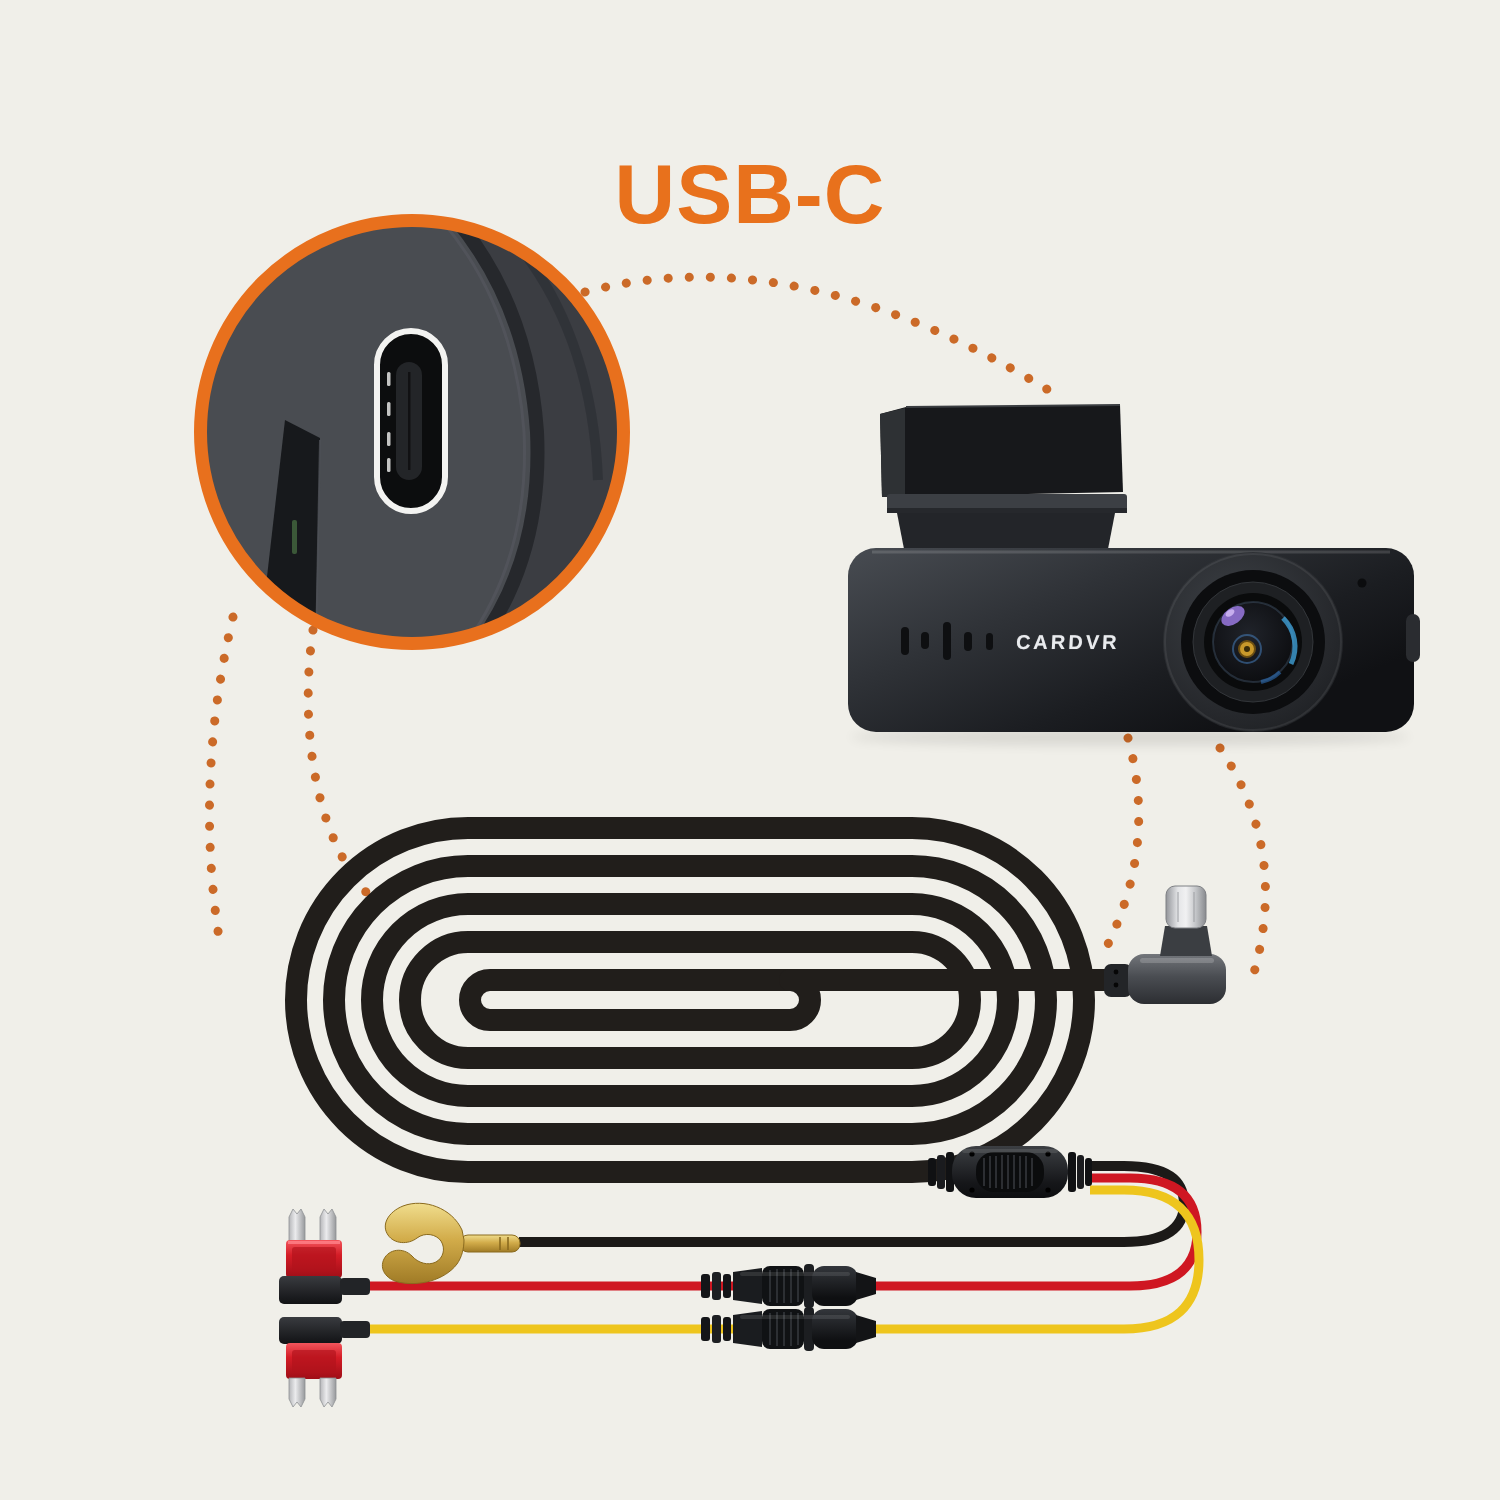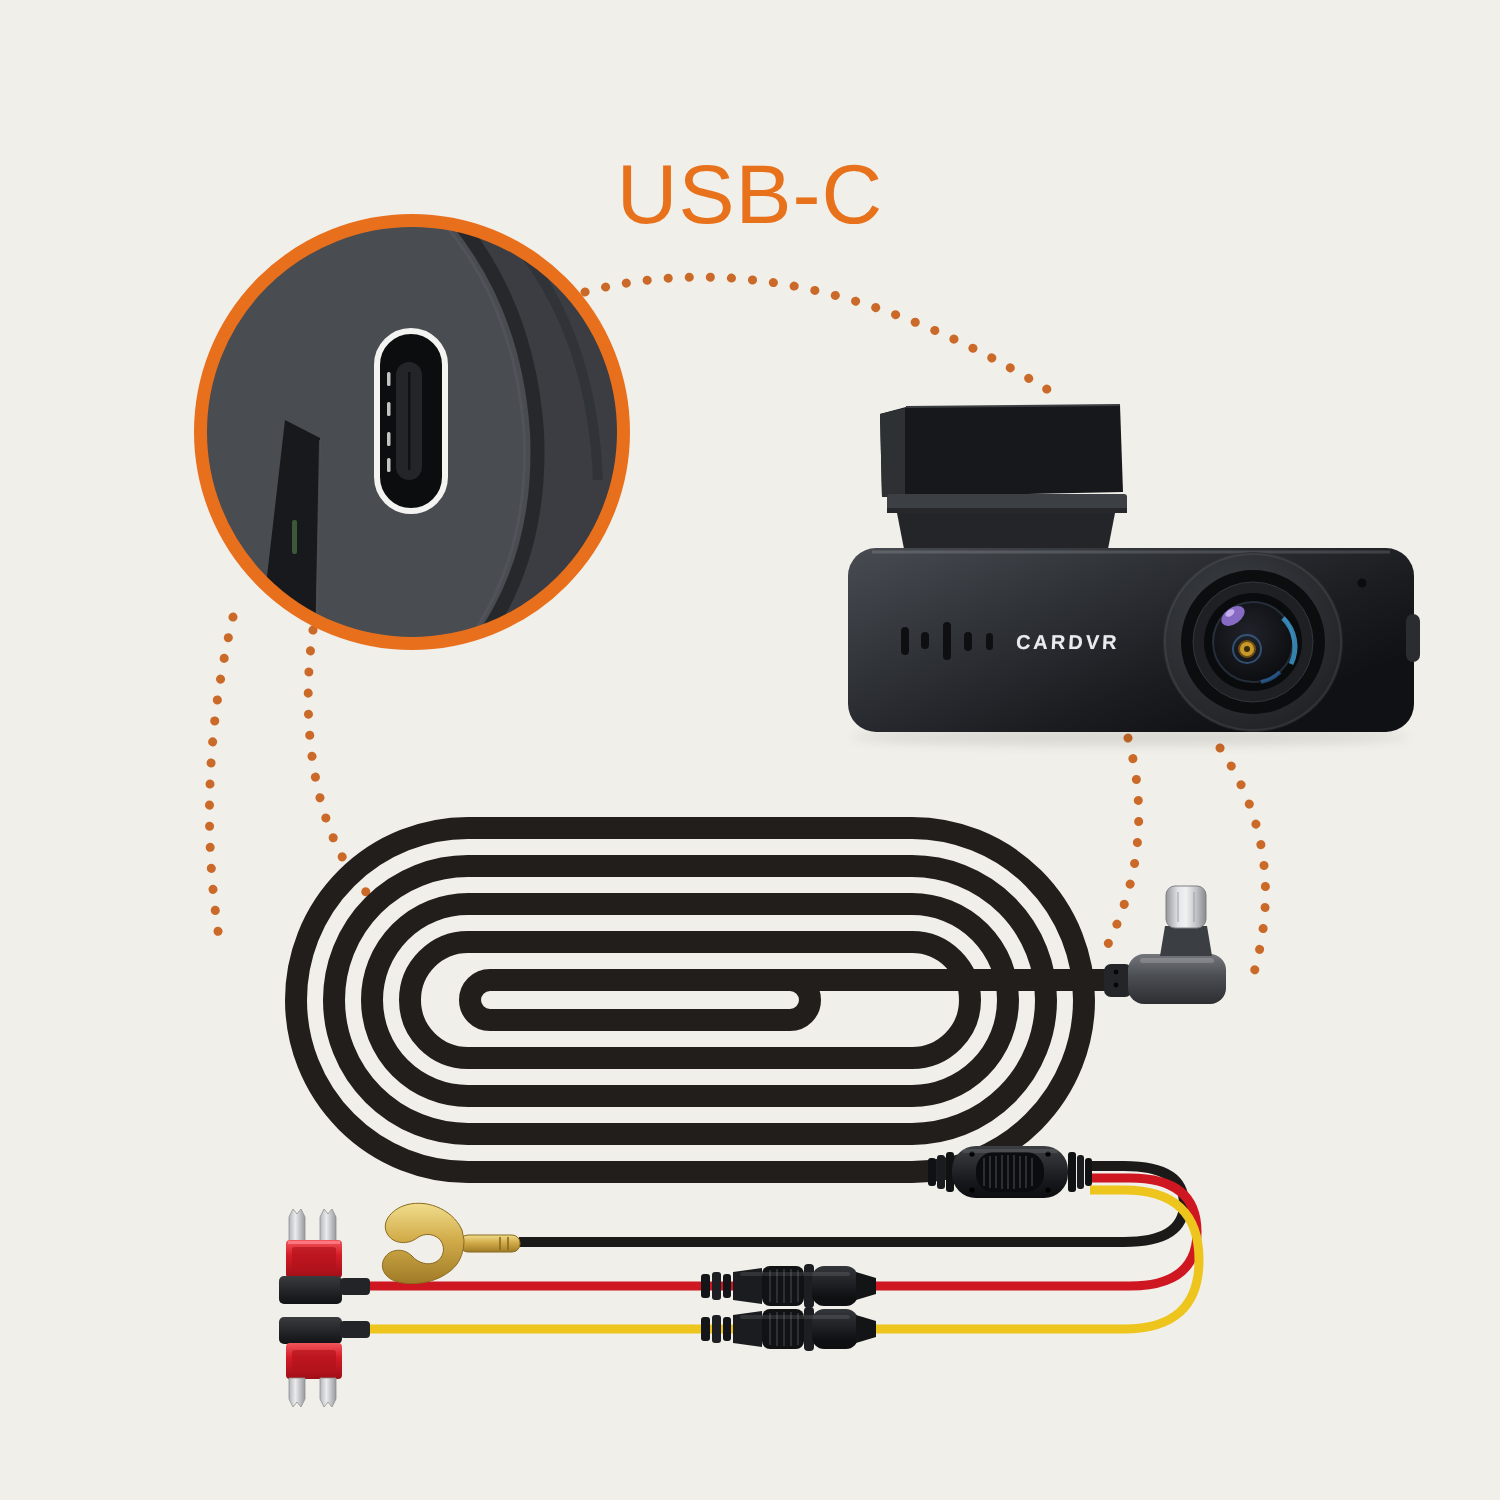--- a/index.html
+++ b/index.html
@@ -1,20 +1,20 @@
 <!DOCTYPE html>
 <html><head>
 <meta charset="utf-8">
 <style>
   html,body{margin:0;padding:0;background:#f0efe9;}
   .stage{position:relative;width:1500px;height:1500px;background:#f0efe9;overflow:hidden;
          font-family:"Liberation Sans", sans-serif;}
   .stage svg{position:absolute;left:0;top:0;z-index:1;}
   .label-title{position:absolute;left:600px;top:146px;width:300px;text-align:center;z-index:3;
-    font-size:84px;font-weight:normal;letter-spacing:1px;color:#e8711c;}
+    font-size:84px;font-weight:bold;letter-spacing:1px;color:#e8711c;}
   .label-brand{position:absolute;left:1016px;top:631px;width:140px;z-index:3;
     font-size:20px;font-weight:bold;letter-spacing:3px;color:#e9ebee;
     transform:skewX(-3deg);text-shadow:0 0 1px rgba(255,255,255,.4);}
 </style>
 </head>
 <body>
 
 <div class="stage">
 
 <svg width="1500" height="1500" viewBox="0 0 1500 1500">

